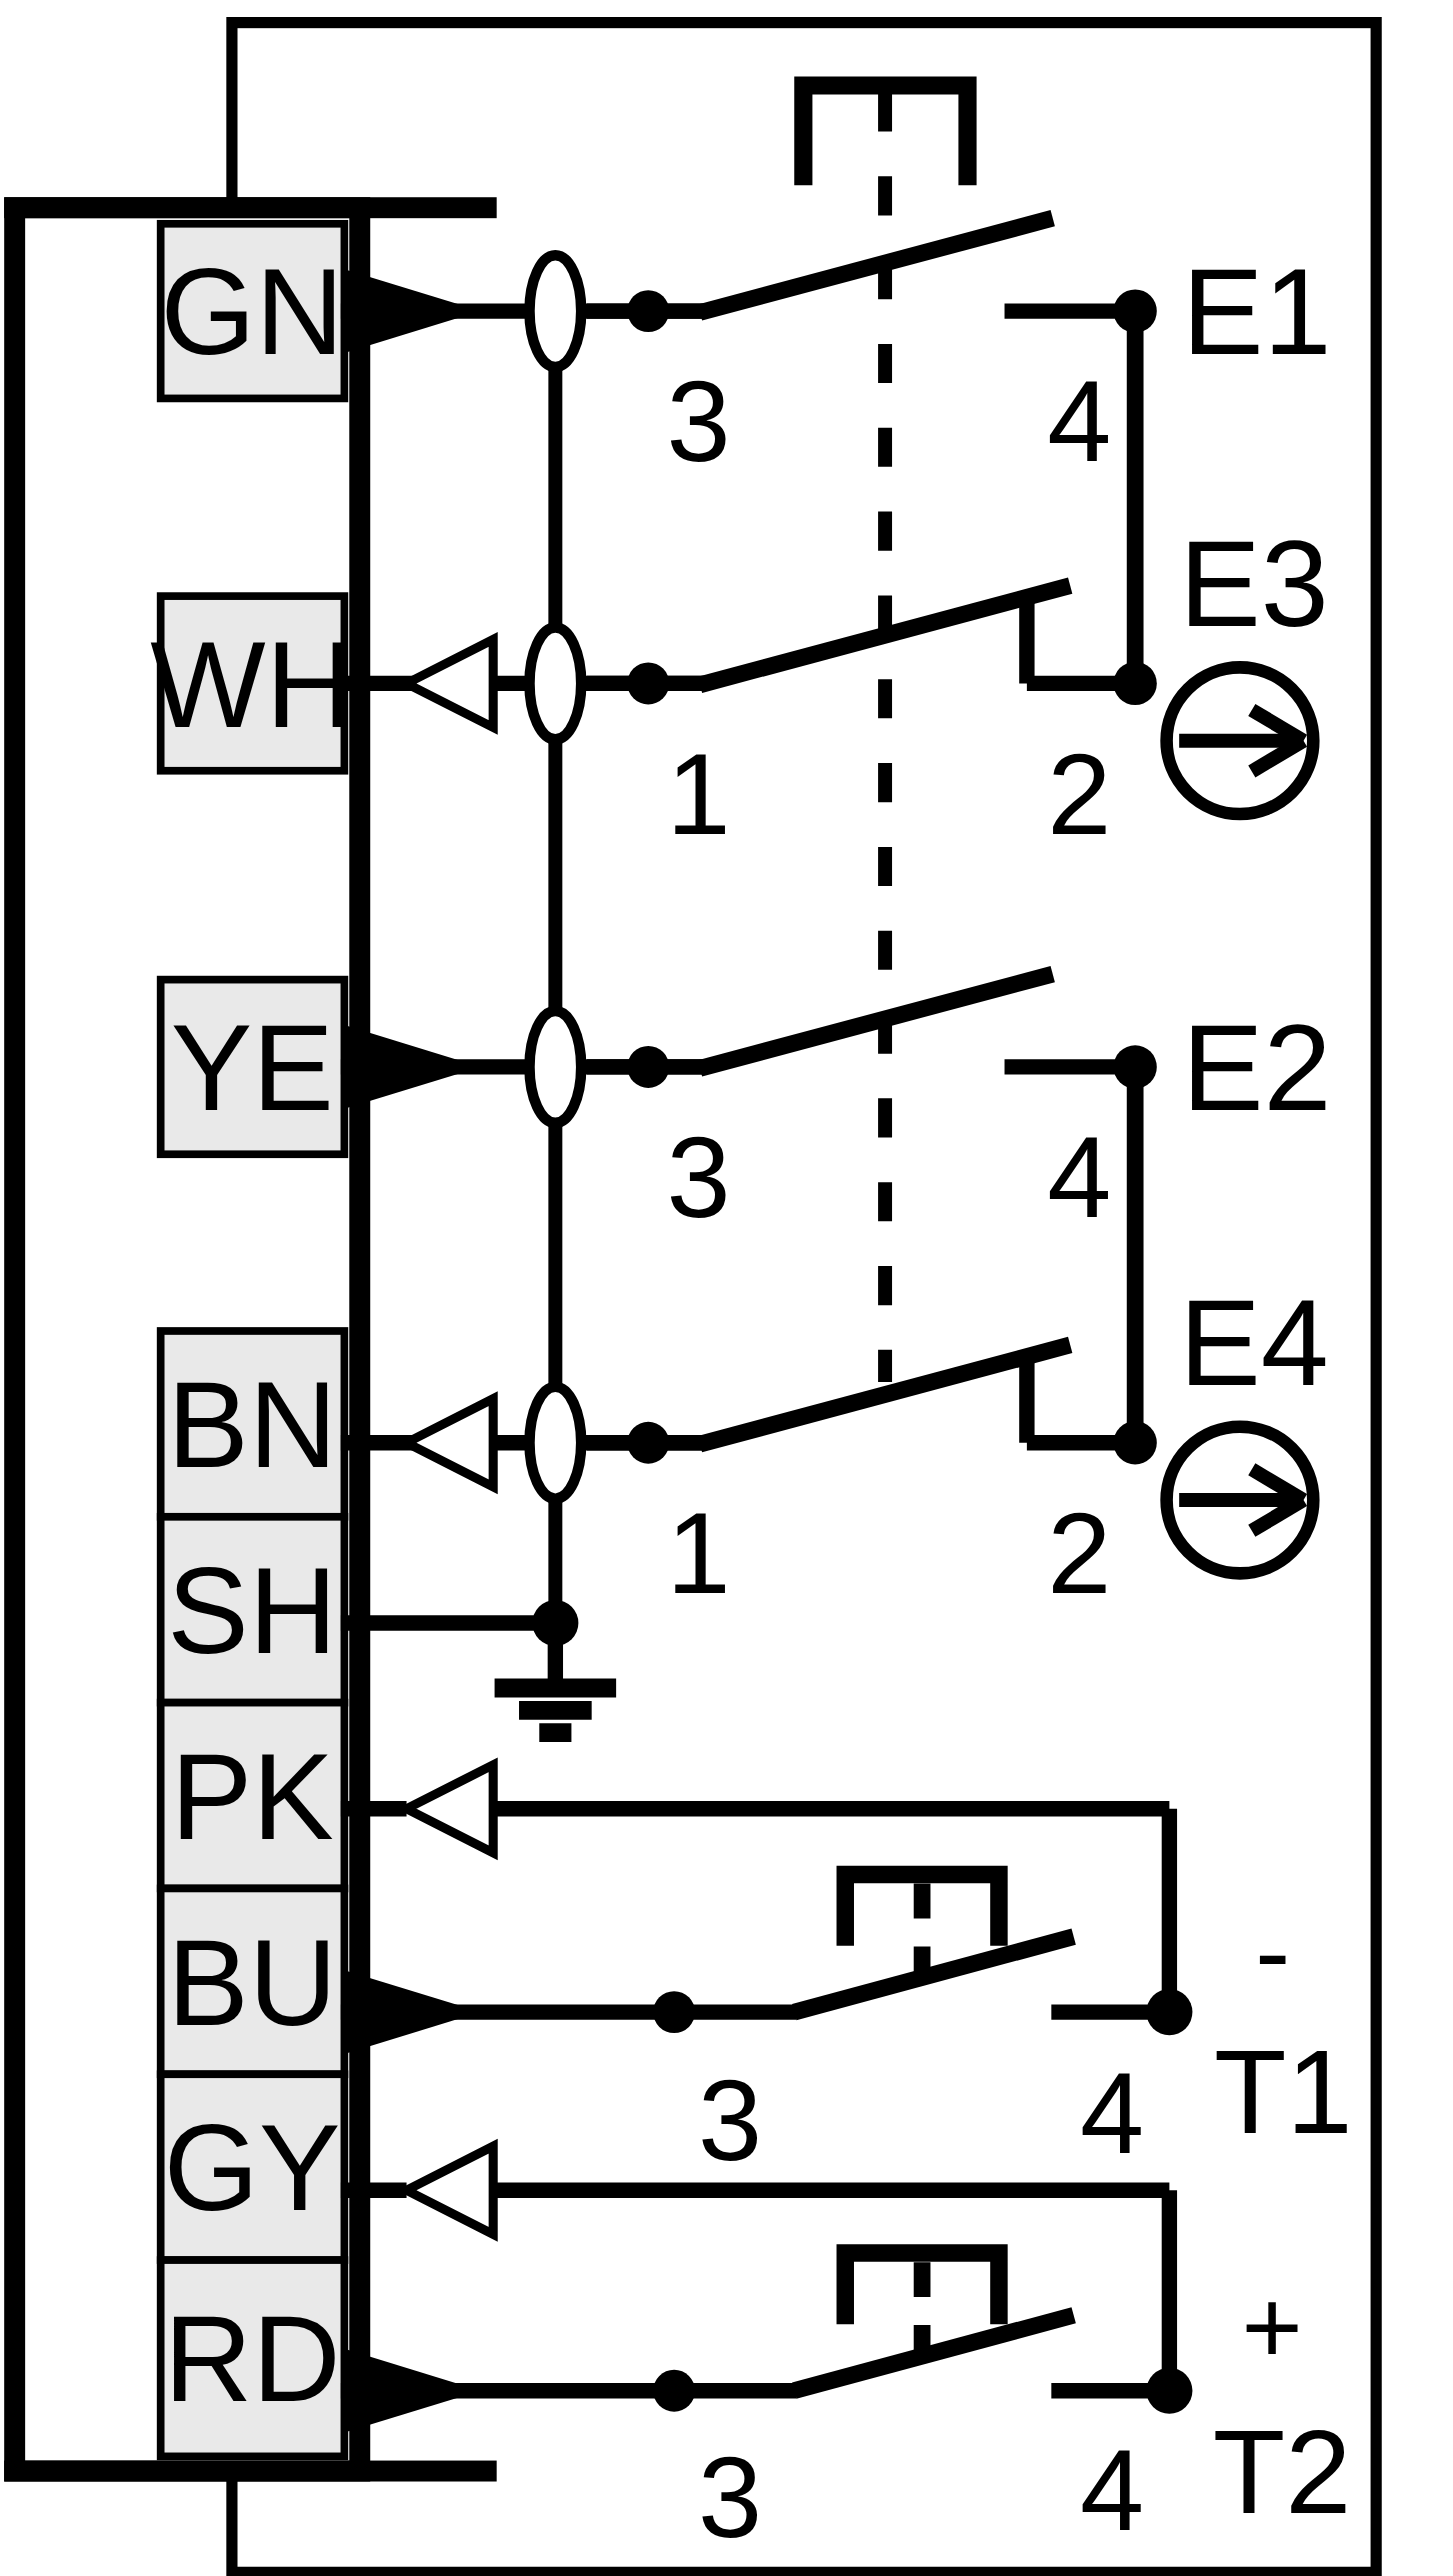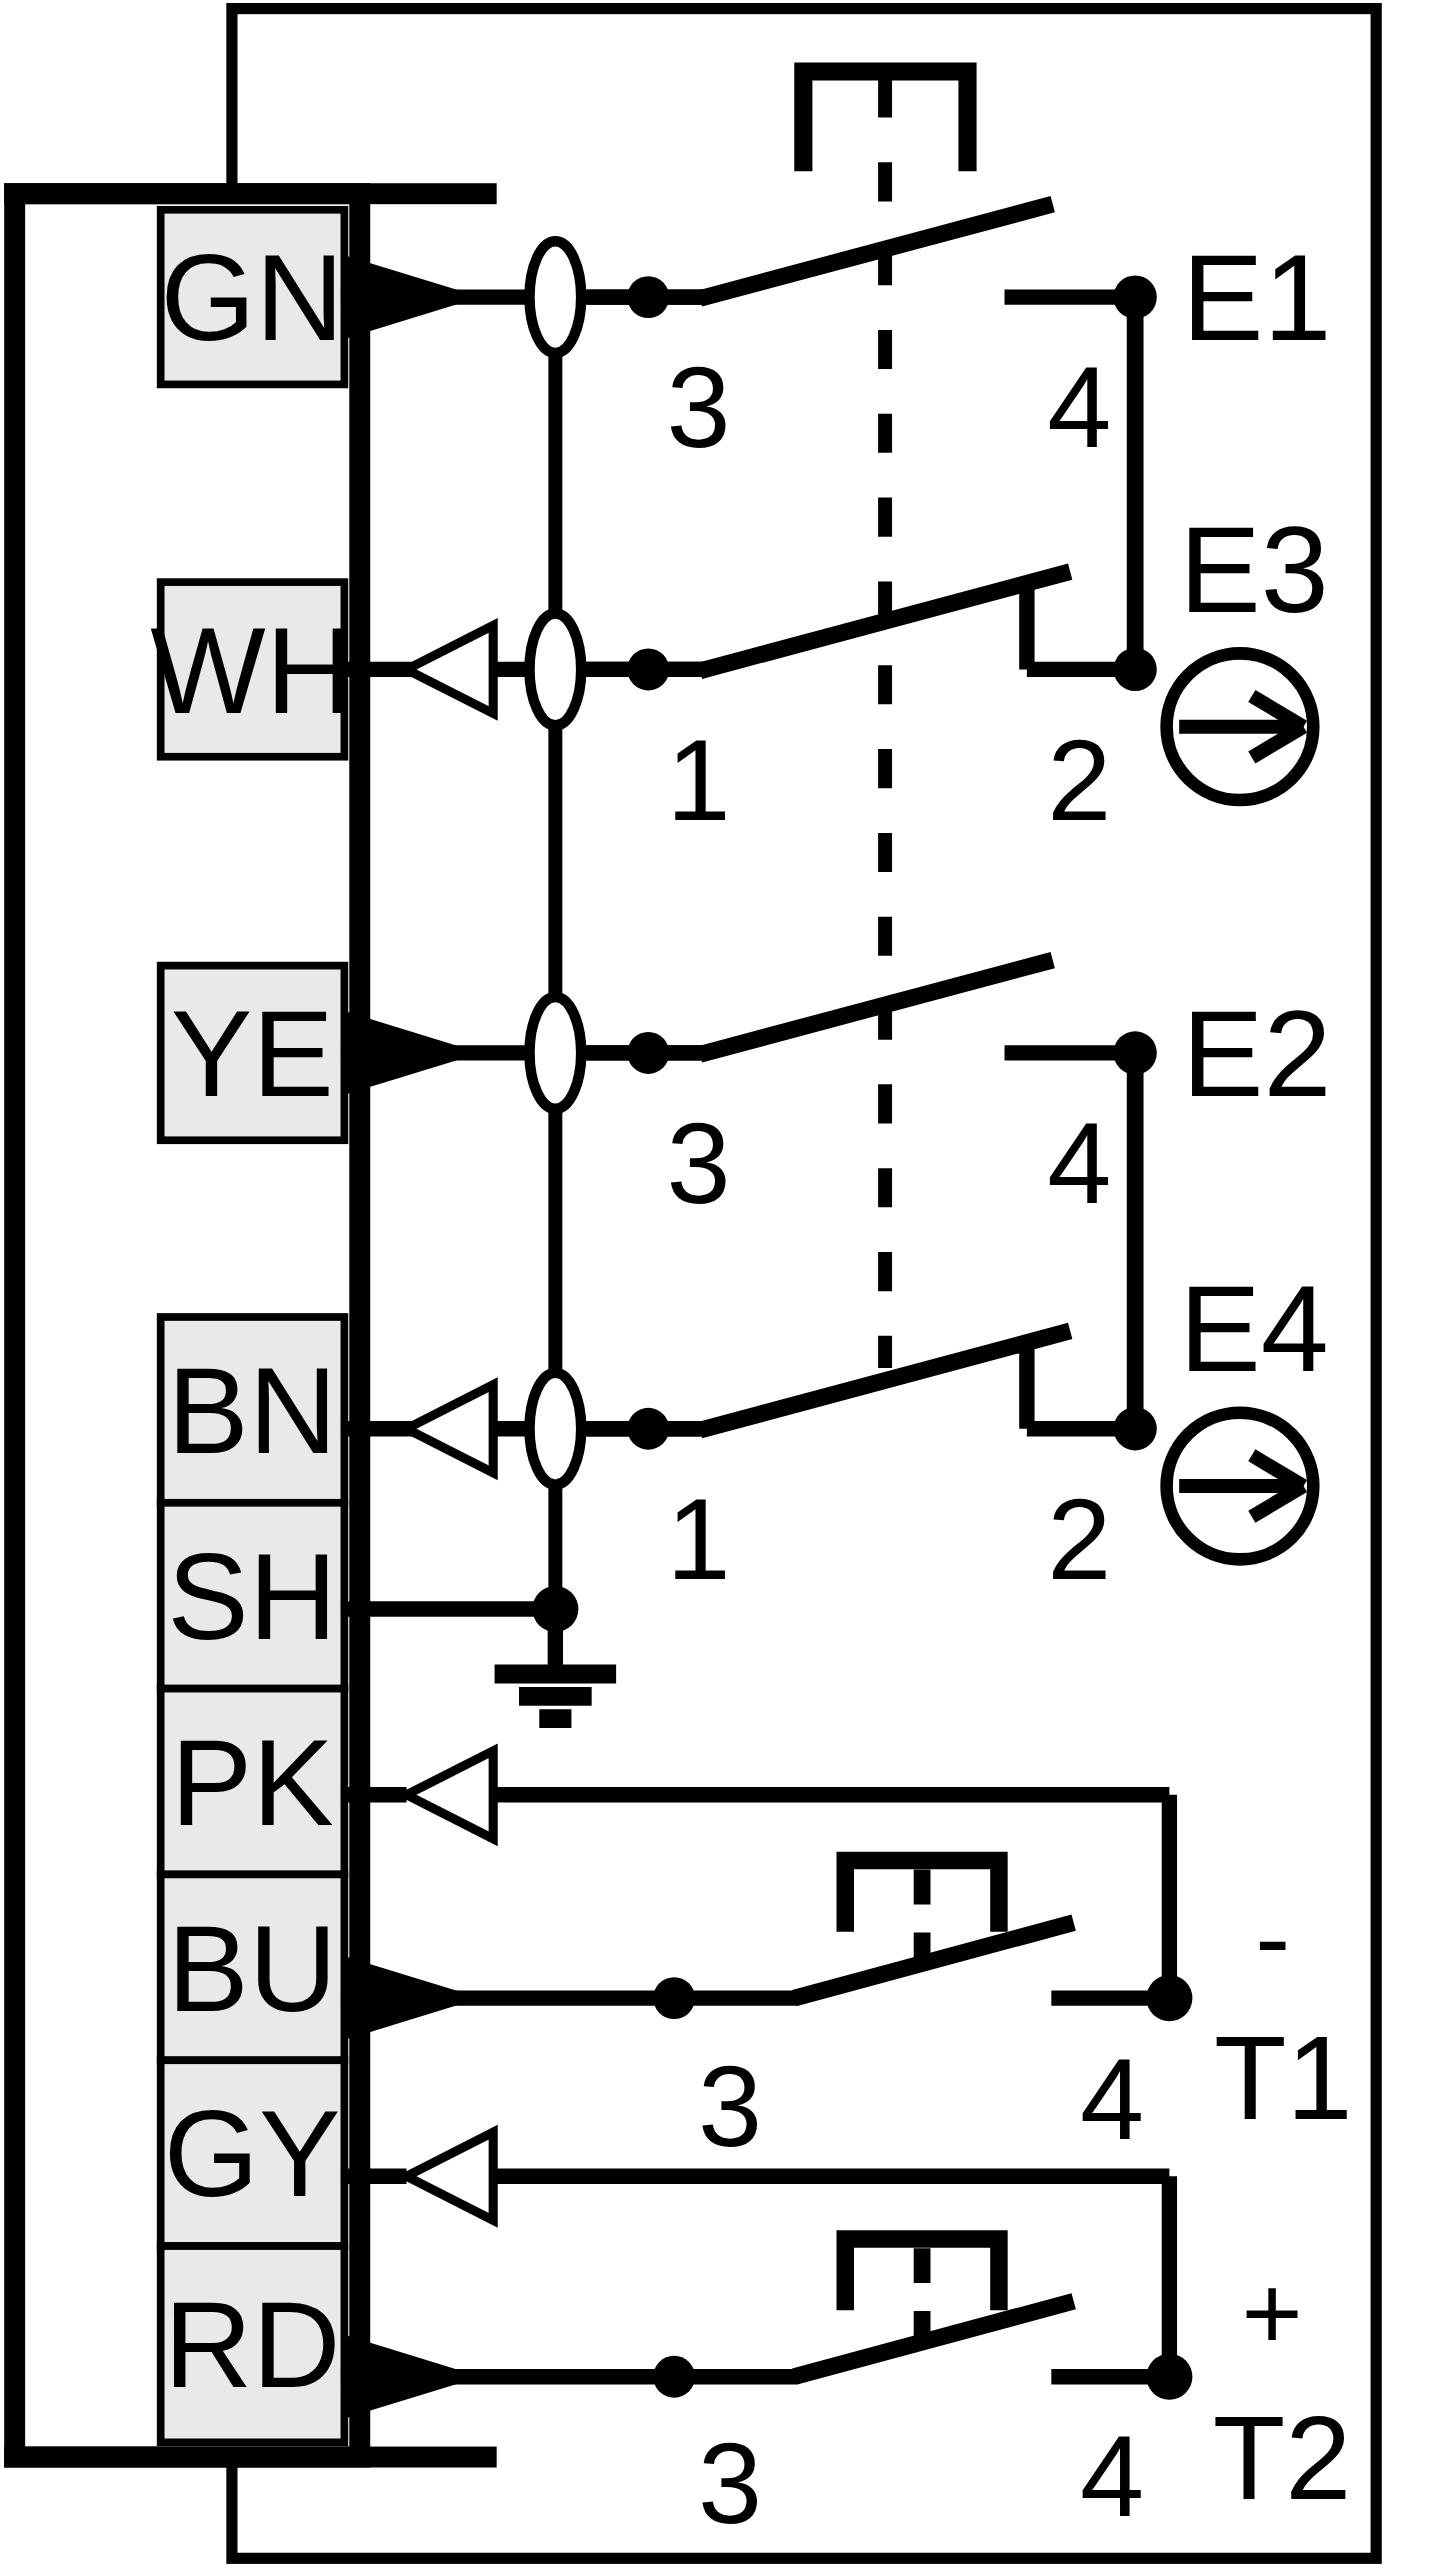--- a/index.html
+++ b/index.html
@@ -1,17 +1,17 @@
 <!DOCTYPE html>
 <html style="font-size:11.2px"><head>
 <meta charset="utf-8">
 <style>
   html,body{margin:0;padding:0;background:#fff;}
   body{width:1453px;height:2576px;position:relative;font-family:"Liberation Sans",sans-serif;}
-  #stage{position:absolute;left:0;top:0;width:1453px;height:2474px;}
+  #stage{position:absolute;left:0;top:14px;width:1453px;height:2474px;}
   svg{display:block;}
   .wire{stroke:#000;fill:none;}
   .lbl{fill:#000;}
 </style>
 </head>
 <body>
 
 <div id="stage">
 <svg width="1453" height="2576" viewBox="0 0 2080 3687" xmlns="http://www.w3.org/2000/svg">
 

